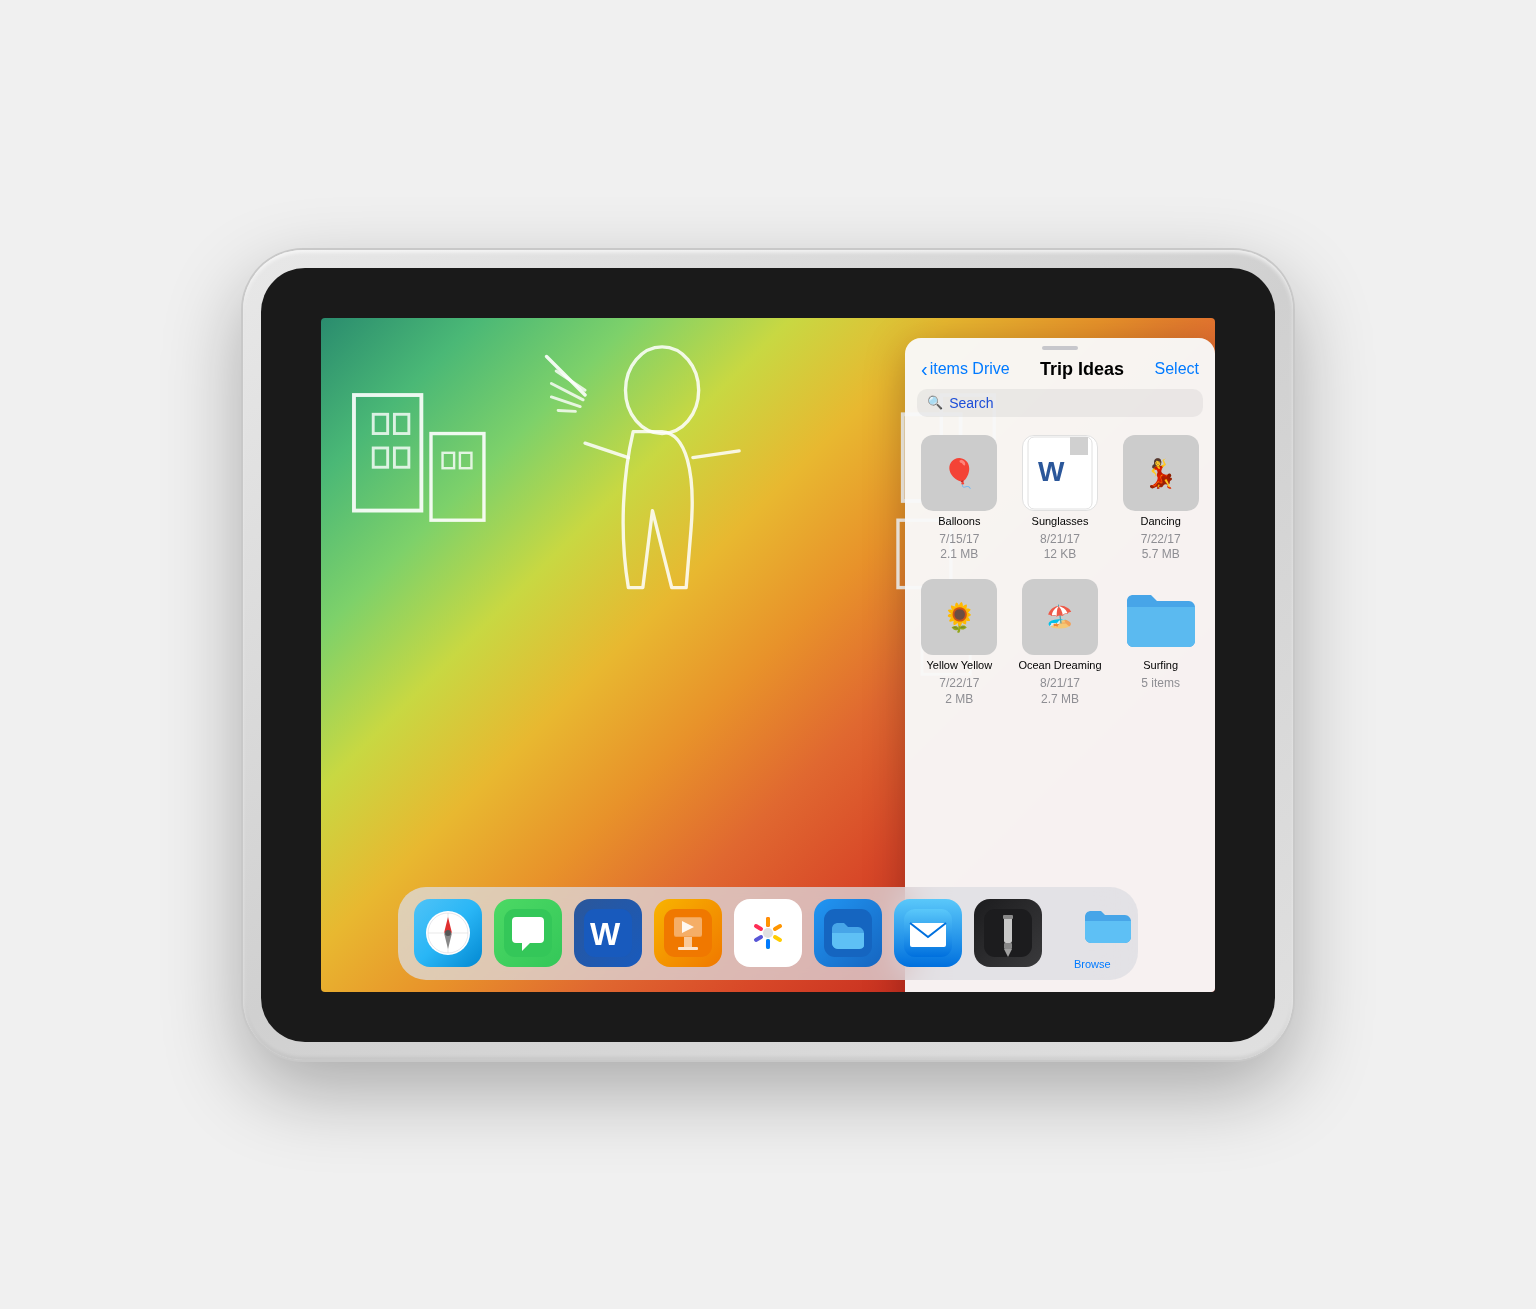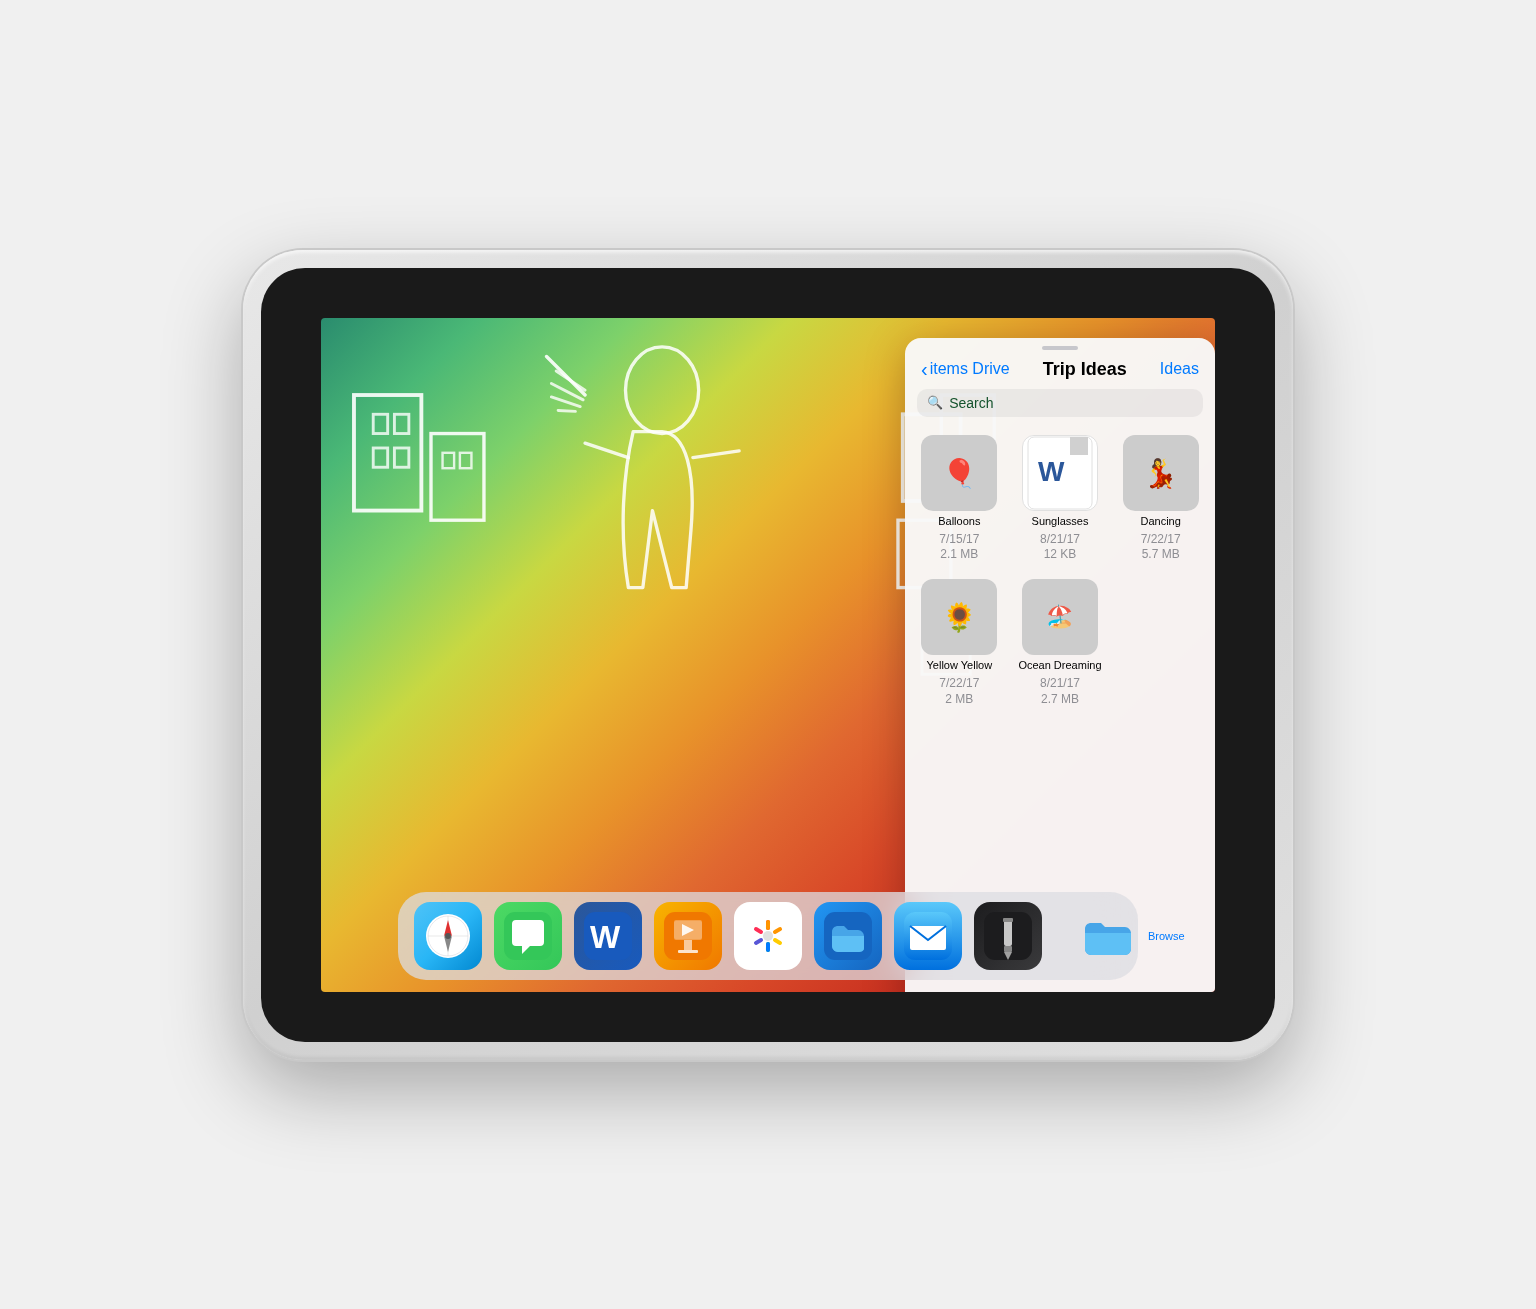--- a/index.html
+++ b/index.html
@@ -160,21 +160,21 @@
       gap: 6px;
       flex-shrink: 0;
     }
 
     .search-icon-inner {
       color: #8e8e93;
       font-size: 13px;
     }
 
     .search-placeholder {
-      color: #14532d;
+      color: #1d4ed8;
       font-size: 14px;
     }
 
     
     .files-grid {
       flex: 1;
       overflow-y: auto;
       padding: 8px 12px;
       display: grid;
       grid-template-columns: repeat(3, 1fr);
@@ -305,22 +305,22 @@
       background: linear-gradient(180deg, #5ac8fa 0%, #0070de 100%);
     }
 
     
     .icon-marker {
       background: linear-gradient(135deg, #1c1c1e 0%, #3a3a3c 100%);
     }
 
     .dock-browse {
       display: flex;
-      flex-direction: row;
-      align-items: center;
+      flex-direction: column;
+      align-items: flex-start;
       gap: 6px;
     }
 
     .dock-browse-label {
       font-size: 11px;
       color: #007AFF;
       font-weight: 400;
     }
 
     
@@ -442,21 +442,21 @@
 
           <div class="files-panel">
             <div class="panel-handle"></div>
 
             <div class="panel-nav">
               <div class="panel-back">
                 <span class="chevron-left">‹</span>
                 <span>items Drive</span>
               </div>
               <span class="panel-title">Trip Ideas</span>
-              <span class="panel-select">Ideas</span>
+              <span class="panel-select">Select</span>
             </div>
 
             <div class="panel-search">
               <span class="search-icon-inner">🔍</span>
               <span class="search-placeholder">Search</span>
             </div>
 
             <div class="files-grid">
 
               <div class="file-item">
@@ -492,20 +492,30 @@
               </div>
 
               <div class="file-item">
                 <div class="file-icon photo thumb-ocean"></div>
                 <span class="file-name">Ocean Dreaming</span>
                 <span class="file-meta">8/21/17<br>2.7 MB</span>
               </div>
 
 
 
+              <div class="file-item">
+                <div class="file-icon folder-blue">
+                  <svg class="folder-svg" viewBox="0 0 76 64">
+                    <path d="M4 16 C4 12 7 10 10 10 L28 10 L34 16 L66 16 C69 16 72 19 72 22 L72 56 C72 59 69 62 66 62 L10 62 C7 62 4 59 4 56 Z" fill="#47A5E8"></path>
+                    <path d="M4 22 L72 22 L72 56 C72 59 69 62 66 62 L10 62 C7 62 4 59 4 56 Z" fill="#5BBAF0"></path>
+                  </svg>
+                </div>
+                <span class="file-name">Surfing</span>
+                <span class="file-meta">5 items</span>
+              </div>
 
             </div>
           </div>
 
           <div class="dock-container">
             <div class="dock">
 
               <div class="dock-icon icon-safari">
                 <svg width="48" height="48" viewBox="0 0 48 48">
                   <circle cx="24" cy="24" r="22" fill="white"></circle>

